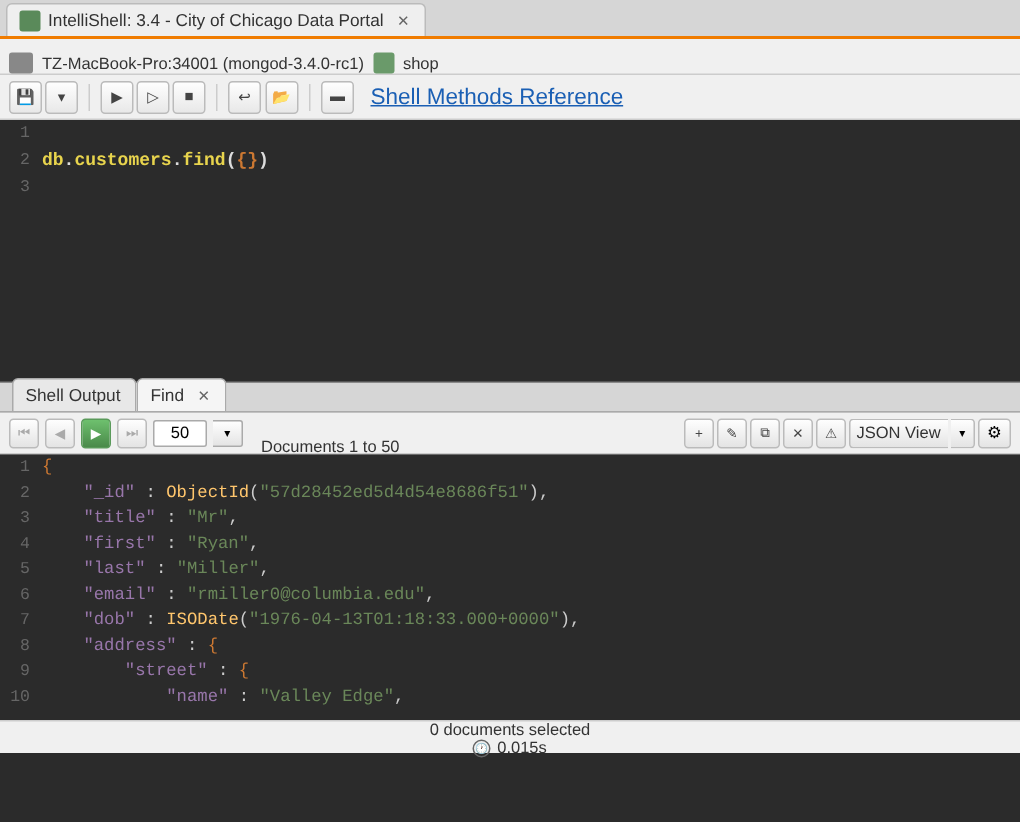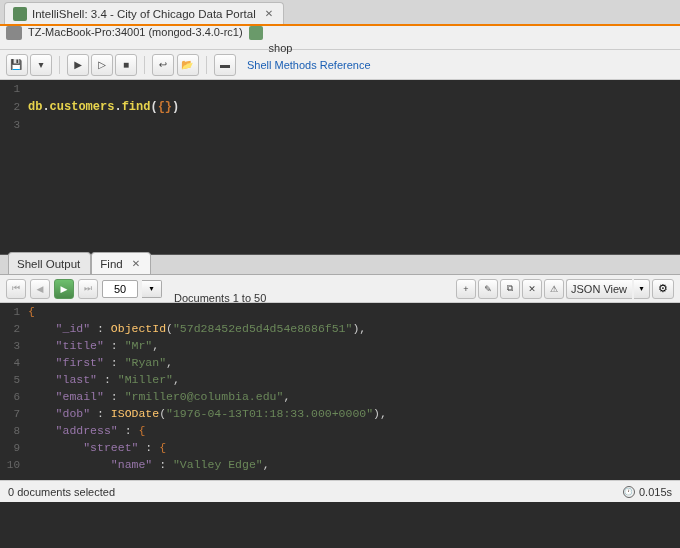--- a/index.html
+++ b/index.html
@@ -47,21 +47,21 @@
       cursor: pointer;
       margin-left: 4px;
     }
 
     
     .toolbar-top {
       background: #f0f0f0;
       border-bottom: 1px solid #ccc;
       height: 24px;
       display: flex;
-      align-items: flex-start;
+      align-items: flex-end;
       padding: 0 6px;
       gap: 6px;
       font-size: 11px;
       color: #333;
     }
     .toolbar-top .db-icon {
       width: 16px;
       height: 14px;
       background: #888;
       border-radius: 2px;
@@ -112,22 +112,23 @@
       gap: 2px;
     }
     .toolbar-separator {
       width: 1px;
       height: 18px;
       background: #ccc;
       margin: 0 4px;
     }
     .shell-methods-link {
       color: #1a5fb4;
-      cursor: pointer;
-      font-size: 11px;
+      text-decoration: underline;
+      cursor: pointer;
+      font-size: 15px;
       margin-left: 8px;
     }
 
     
     .code-editor {
       background: #2b2b2b;
       height: 175px;
       padding: 0;
       display: flex;
       flex-direction: column;
@@ -348,20 +349,21 @@
 
     
     .status-bar {
       background: #f0f0f0;
       border-top: 1px solid #ccc;
       height: 22px;
       display: flex;
       align-items: center;
       padding: 0 8px;
       justify-content: space-between;
+      flex-direction: column;
     }
     .status-left {
       font-size: 11px;
       color: #333;
     }
     .status-right {
       display: flex;
       align-items: flex-start;
       gap: 4px;
       font-size: 11px;

